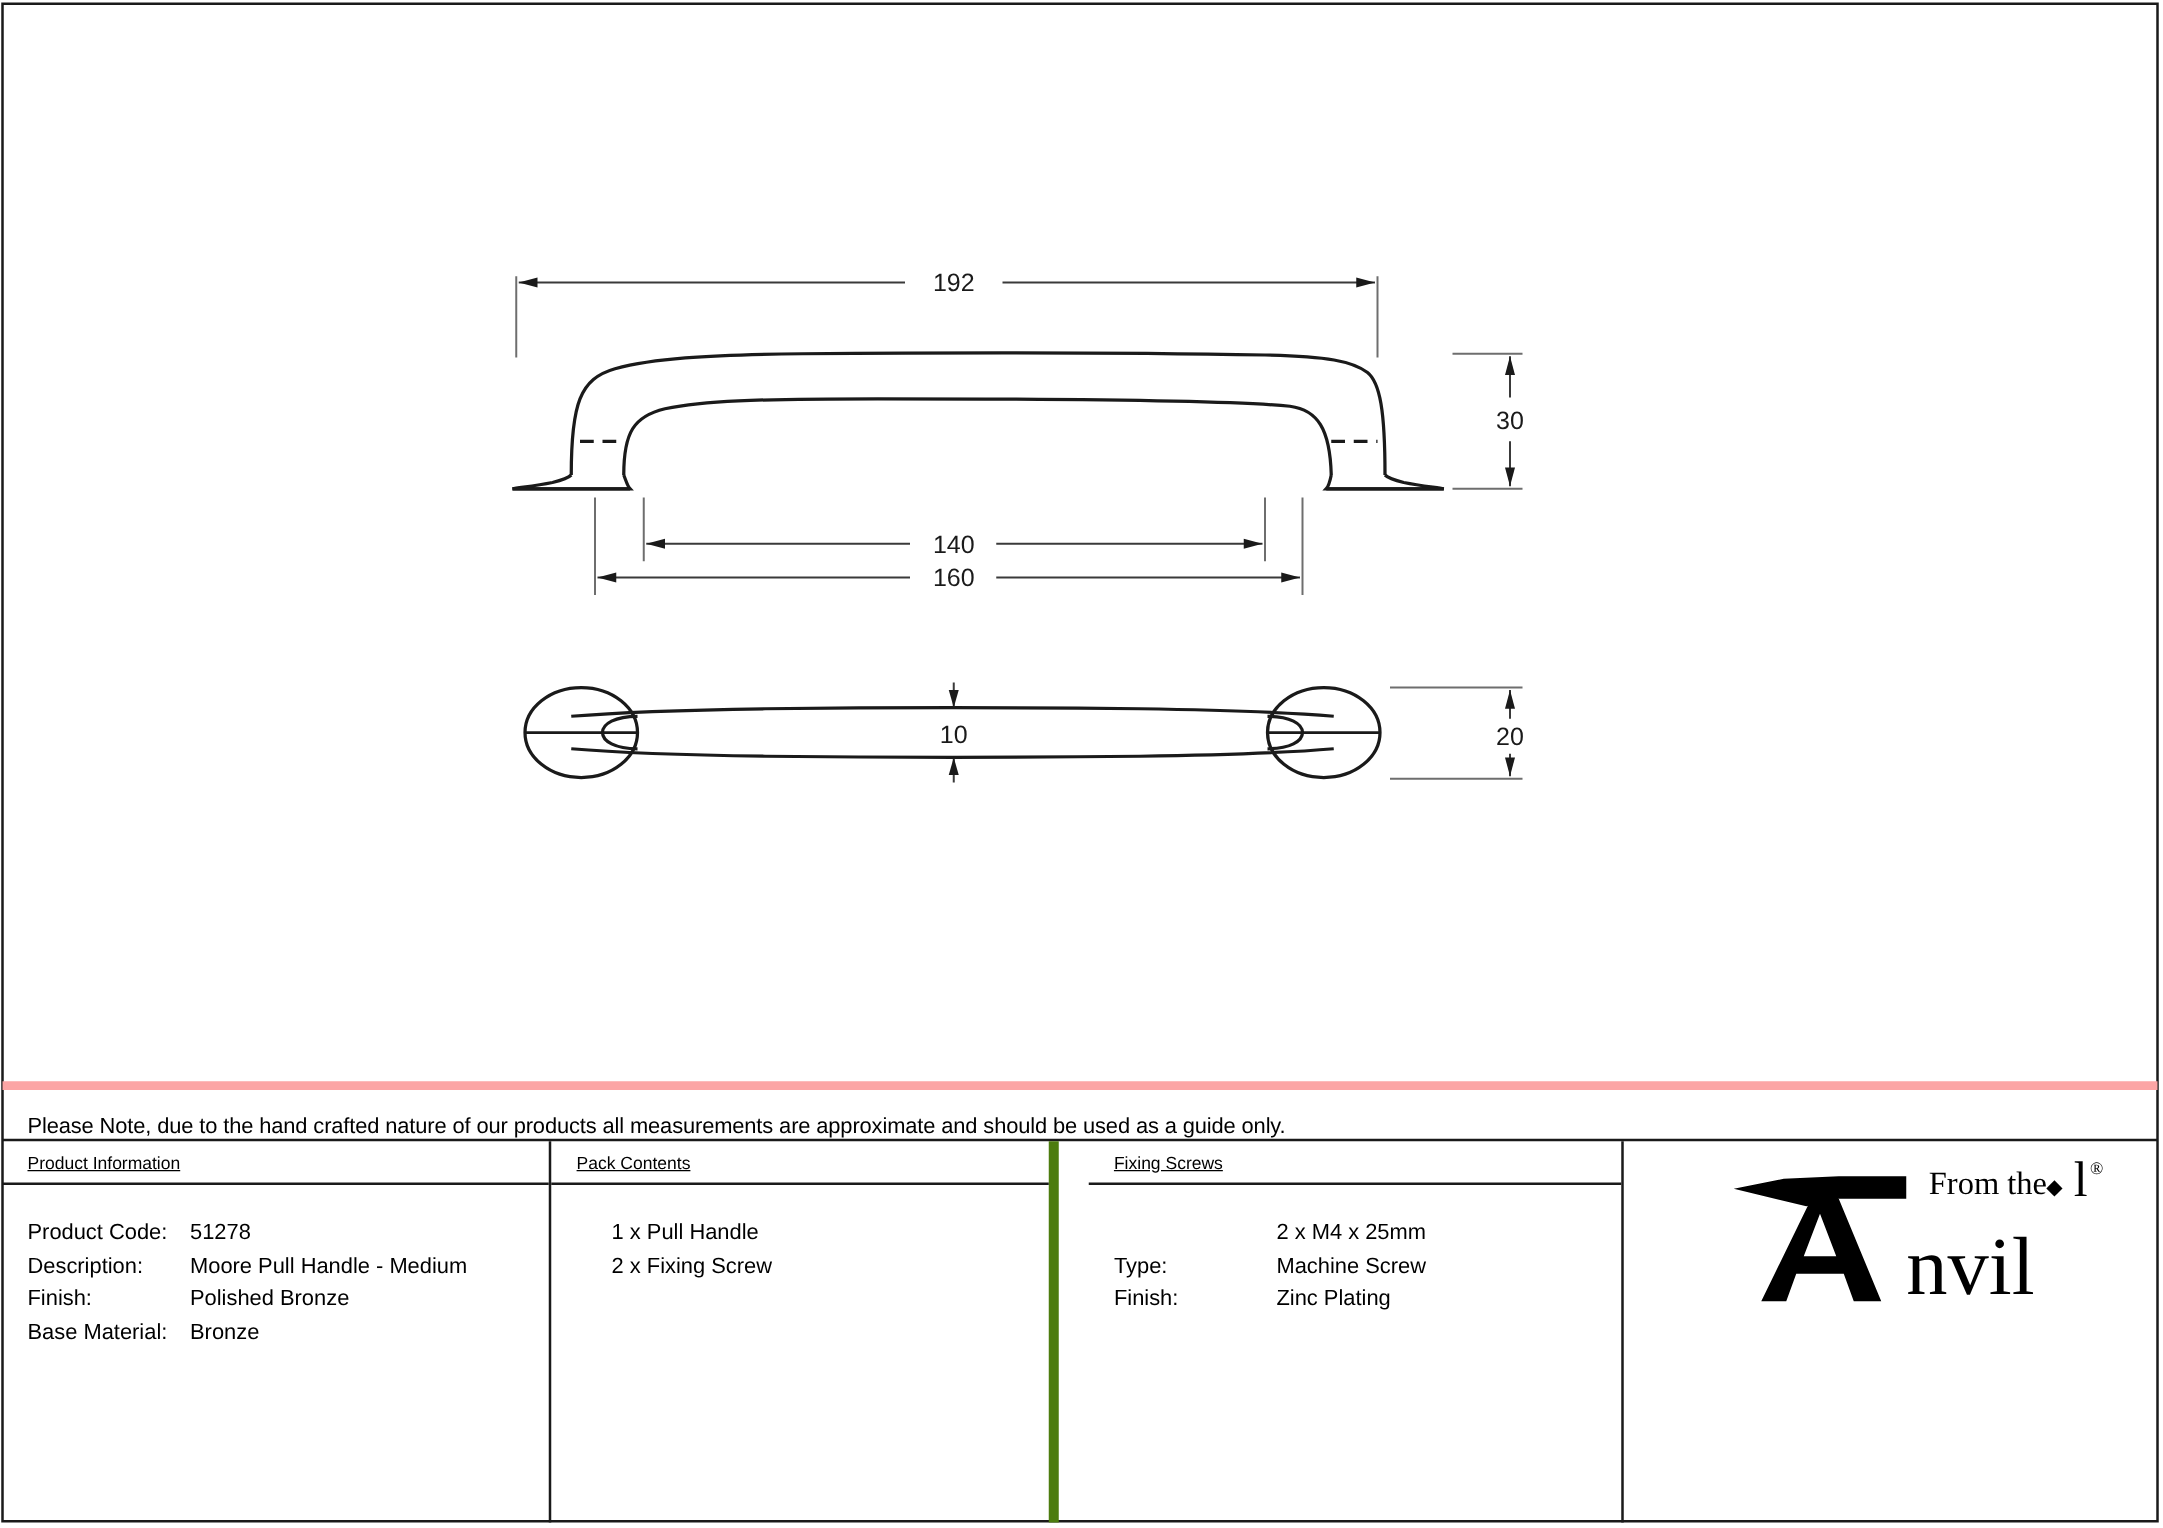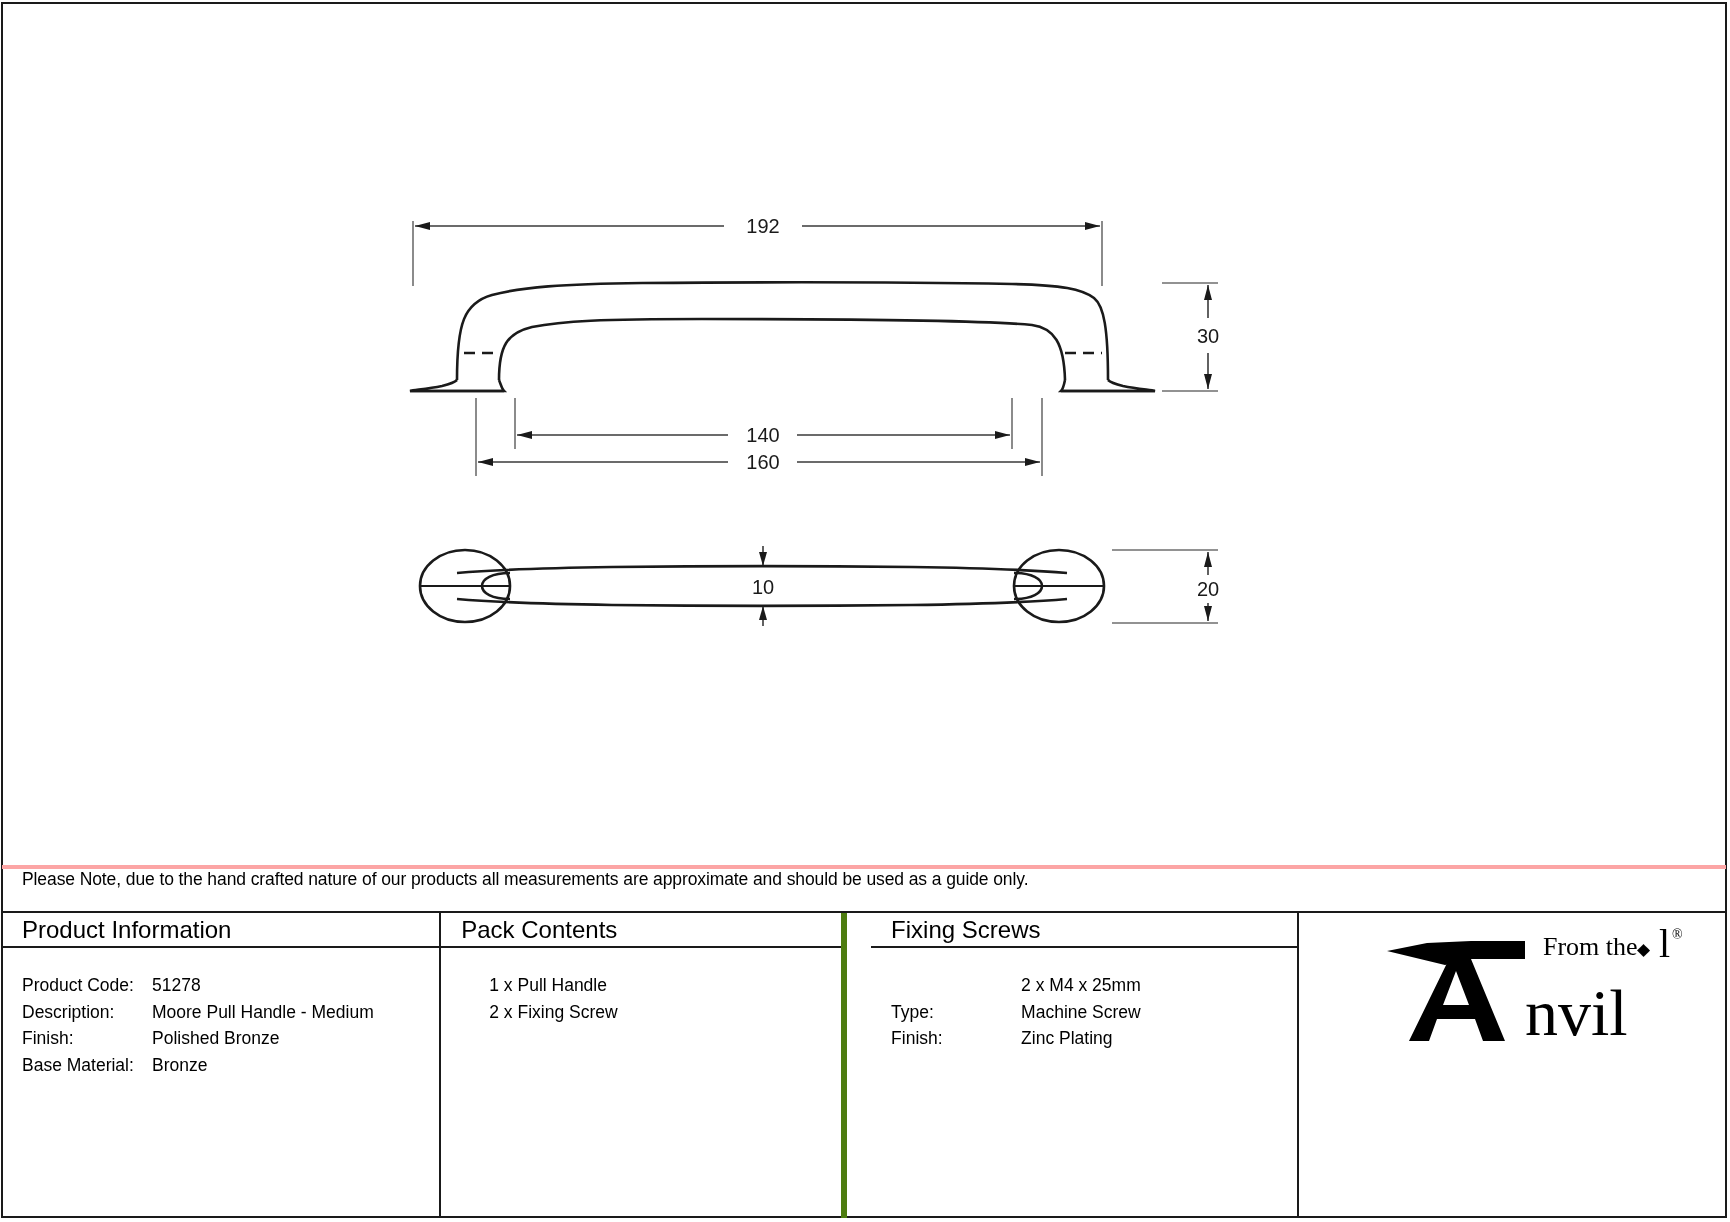--- a/index.html
+++ b/index.html
@@ -45,25 +45,25 @@
     top: 0;
   }
 
   
   .note-band {
     position: absolute;
     left: 2px;
     top: 865px;
     width: 1724px;
     height: 48px;
-    border-top: 4px solid #fca5a5;
+    border-top: 7px solid #fca5a5;
     border-bottom: 2px solid #1a1a1a;
     box-sizing: border-box;
     display: flex;
-    align-items: flex-start;
+    align-items: flex-end;
   }
   .note-text {
     padding-left: 20px;
     font-size: 17.5px;
     letter-spacing: -0.1px;
     white-space: nowrap;
   }
 
   
   .table-band {
@@ -73,34 +73,35 @@
     width: 1724px;
     height: 305px;
     display: flex;
   }
   .tcol {
     position: relative;
     box-sizing: border-box;
     height: 100%;
   }
   .tcol.c1 { width: 446px; border-right: 2px solid #1a1a1a; }
-  .tcol.c2 { width: 412px; border-right: 6px solid #4d7c0f; }
+  .tcol.c2 { width: 412px; border-right: 8px solid #4d7c0f; }
   .tcol.c3 { width: 434px; border-right: 2px solid #1a1a1a; margin-left: 24px; }
   .tcol.c4 { width: 434px; }
 
   .thead {
     height: 35px;
     border-bottom: 2px solid #1a1a1a;
     display: flex;
     align-items: center;
     box-sizing: border-box;
   }
   .thead-label {
     padding-left: 20px;
-    font-size: 24px;
+    font-size: 14px;
+    text-decoration: underline;
   }
   .tbody {
     padding: 24px 0 0 20px;
   }
   .kv-row {
     display: flex;
     font-size: 17.5px;
     line-height: 26.5px;
     white-space: nowrap;
   }

